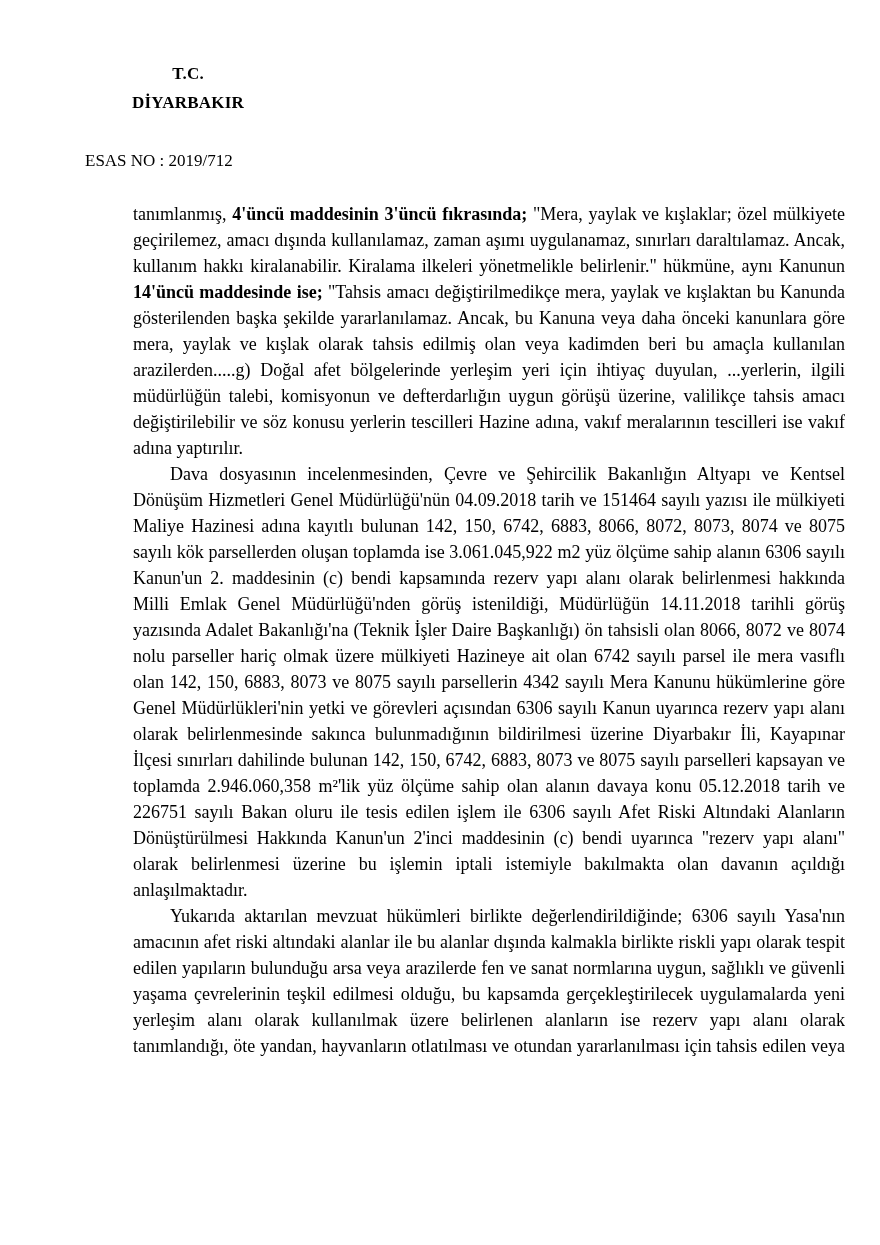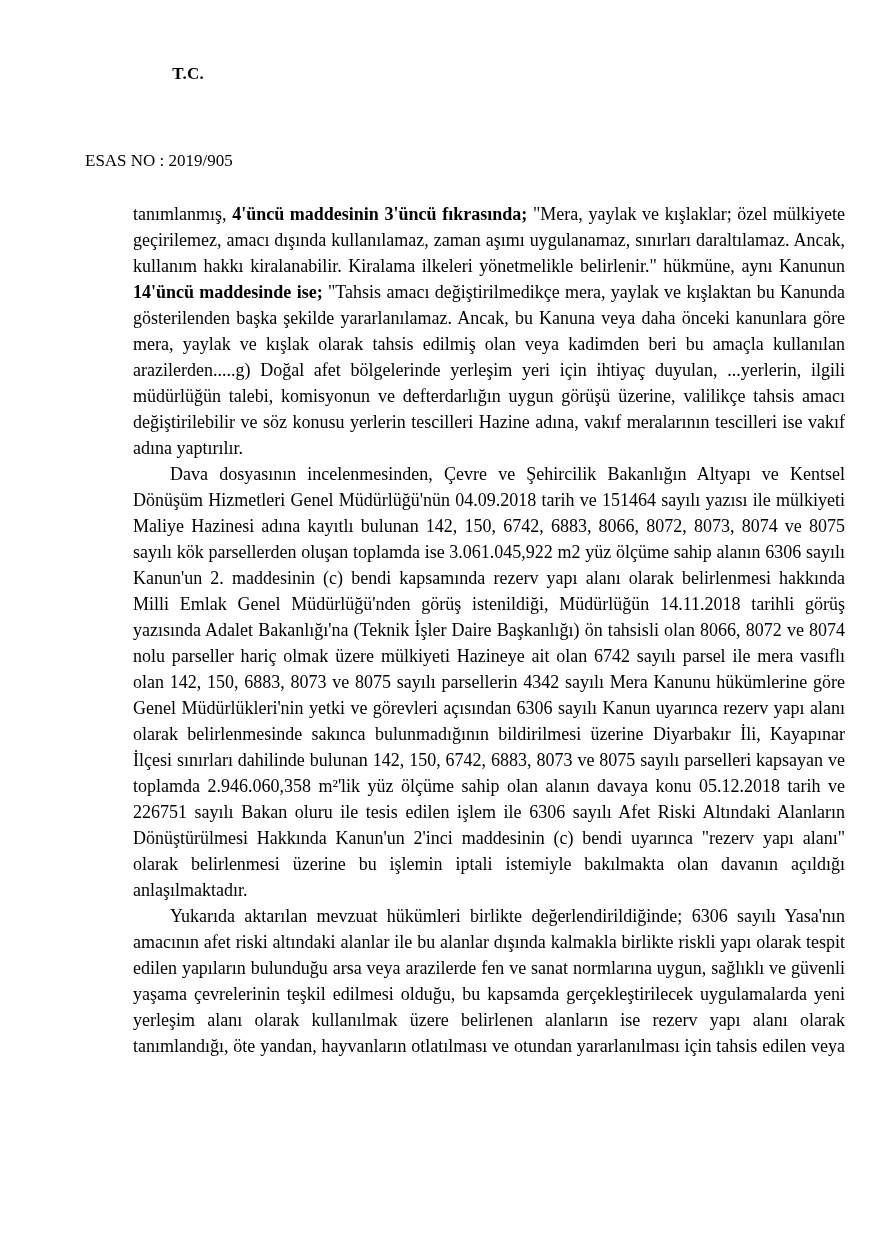--- a/index.html
+++ b/index.html
@@ -65,26 +65,27 @@
     line-height: 26px;
   }
 </style>
 </head>
 <body>
 
 <div class="page">
 
   <div class="court-header">
     <div>T.C.</div>
+    <div>DİYARBAKIR</div>
   </div>
 
   <div class="esas-line">
     <span class="esas-label">ESAS NO :</span>
     <span> </span>
-    <span class="esas-value">2019/905</span>
+    <span class="esas-value">2019/712</span>
   </div>
 
   <div class="document-body">
       <p class=""><span>tanımlanmış, </span><span class="bold">4'üncü maddesinin 3'üncü fıkrasında;</span><span> "Mera, yaylak ve kışlaklar; özel mülkiyete geçirilemez, amacı dışında kullanılamaz, zaman aşımı uygulanamaz, sınırları daraltılamaz. Ancak, kullanım hakkı kiralanabilir. Kiralama ilkeleri yönetmelikle belirlenir." hükmüne, aynı Kanunun </span><span class="bold">14'üncü maddesinde ise;</span><span> "Tahsis amacı değiştirilmedikçe mera, yaylak ve kışlaktan bu Kanunda gösterilenden başka şekilde yararlanılamaz. Ancak, bu Kanuna veya daha önceki kanunlara göre mera, yaylak ve kışlak olarak tahsis edilmiş olan veya kadimden beri bu amaçla kullanılan arazilerden.....g) Doğal afet bölgelerinde yerleşim yeri için ihtiyaç duyulan, ...yerlerin, ilgili müdürlüğün talebi, komisyonun ve defterdarlığın uygun görüşü üzerine, valilikçe tahsis amacı değiştirilebilir ve söz konusu yerlerin tescilleri Hazine adına, vakıf meralarının tescilleri ise vakıf adına yaptırılır.</span></p>
       <p class="indent"><span>Dava dosyasının incelenmesinden, Çevre ve Şehircilik Bakanlığın Altyapı ve Kentsel Dönüşüm Hizmetleri Genel Müdürlüğü'nün 04.09.2018 tarih ve 151464 sayılı yazısı ile mülkiyeti Maliye Hazinesi adına kayıtlı bulunan 142, 150, 6742, 6883, 8066, 8072, 8073, 8074 ve 8075 sayılı kök parsellerden oluşan toplamda ise 3.061.045,922 m2 yüz ölçüme sahip alanın 6306 sayılı Kanun'un 2. maddesinin (c) bendi kapsamında rezerv yapı alanı olarak belirlenmesi hakkında Milli Emlak Genel Müdürlüğü'nden görüş istenildiği, Müdürlüğün 14.11.2018 tarihli görüş yazısında Adalet Bakanlığı'na (Teknik İşler Daire Başkanlığı) ön tahsisli olan 8066, 8072 ve 8074 nolu parseller hariç olmak üzere mülkiyeti Hazineye ait olan 6742 sayılı parsel ile mera vasıflı olan 142, 150, 6883, 8073 ve 8075 sayılı parsellerin 4342 sayılı Mera Kanunu hükümlerine göre Genel Müdürlükleri'nin yetki ve görevleri açısından 6306 sayılı Kanun uyarınca rezerv yapı alanı olarak belirlenmesinde sakınca bulunmadığının bildirilmesi üzerine Diyarbakır İli, Kayapınar İlçesi sınırları dahilinde bulunan 142, 150, 6742, 6883, 8073 ve 8075 sayılı parselleri kapsayan ve toplamda 2.946.060,358 m²'lik yüz ölçüme sahip olan alanın davaya konu 05.12.2018 tarih ve 226751 sayılı Bakan oluru ile tesis edilen işlem ile 6306 sayılı Afet Riski Altındaki Alanların Dönüştürülmesi Hakkında Kanun'un 2'inci maddesinin (c) bendi uyarınca "rezerv yapı alanı" olarak belirlenmesi üzerine bu işlemin iptali istemiyle bakılmakta olan davanın açıldığı anlaşılmaktadır.</span></p>
       <p class="indent"><span>Yukarıda aktarılan mevzuat hükümleri birlikte değerlendirildiğinde; 6306 sayılı Yasa'nın amacının afet riski altındaki alanlar ile bu alanlar dışında kalmakla birlikte riskli yapı olarak tespit edilen yapıların bulunduğu arsa veya arazilerde fen ve sanat normlarına uygun, sağlıklı ve güvenli yaşama çevrelerinin teşkil edilmesi olduğu, bu kapsamda gerçekleştirilecek uygulamalarda yeni yerleşim alanı olarak kullanılmak üzere belirlenen alanların ise rezerv yapı alanı olarak tanımlandığı, öte yandan, hayvanların otlatılması ve otundan yararlanılması için tahsis edilen veya kadimden beri bu amaçla kullanılan yerler olarak tanımlanan meraların, özel mülkiyete konu edilemeyeceği ve amaçları dışında kullanılamayacakları, bu alanların mevzuatta belirlenen amaçlar dışında kullanılabilmesi için tahsis amaçlarının değiştirilmesinin zorunlu olduğu, ancak bu durumun bile belirli şartların gerçekleşmesi halinde mümkün olabileceği, buna göre doğal afet bölgelerinde yerleşim yeri için ihtiyaç duyulan yerlerin ilgili müdürlüğün talebi, komisyon ve defterdarlığın uygun görüşü üzerine valilikçe tahsis amacının değiştirilebileceği anlaşılmaktadır.</span></p>
       <p class="indent"><span>Olayda, davalı idarenin 04.01.2019 tarih ve E.2187 sayılı yazısına istinaden Diyarbakır Çevre ve</span></p>
     </div>
 
   <div class="page-footer">3/5</div>

